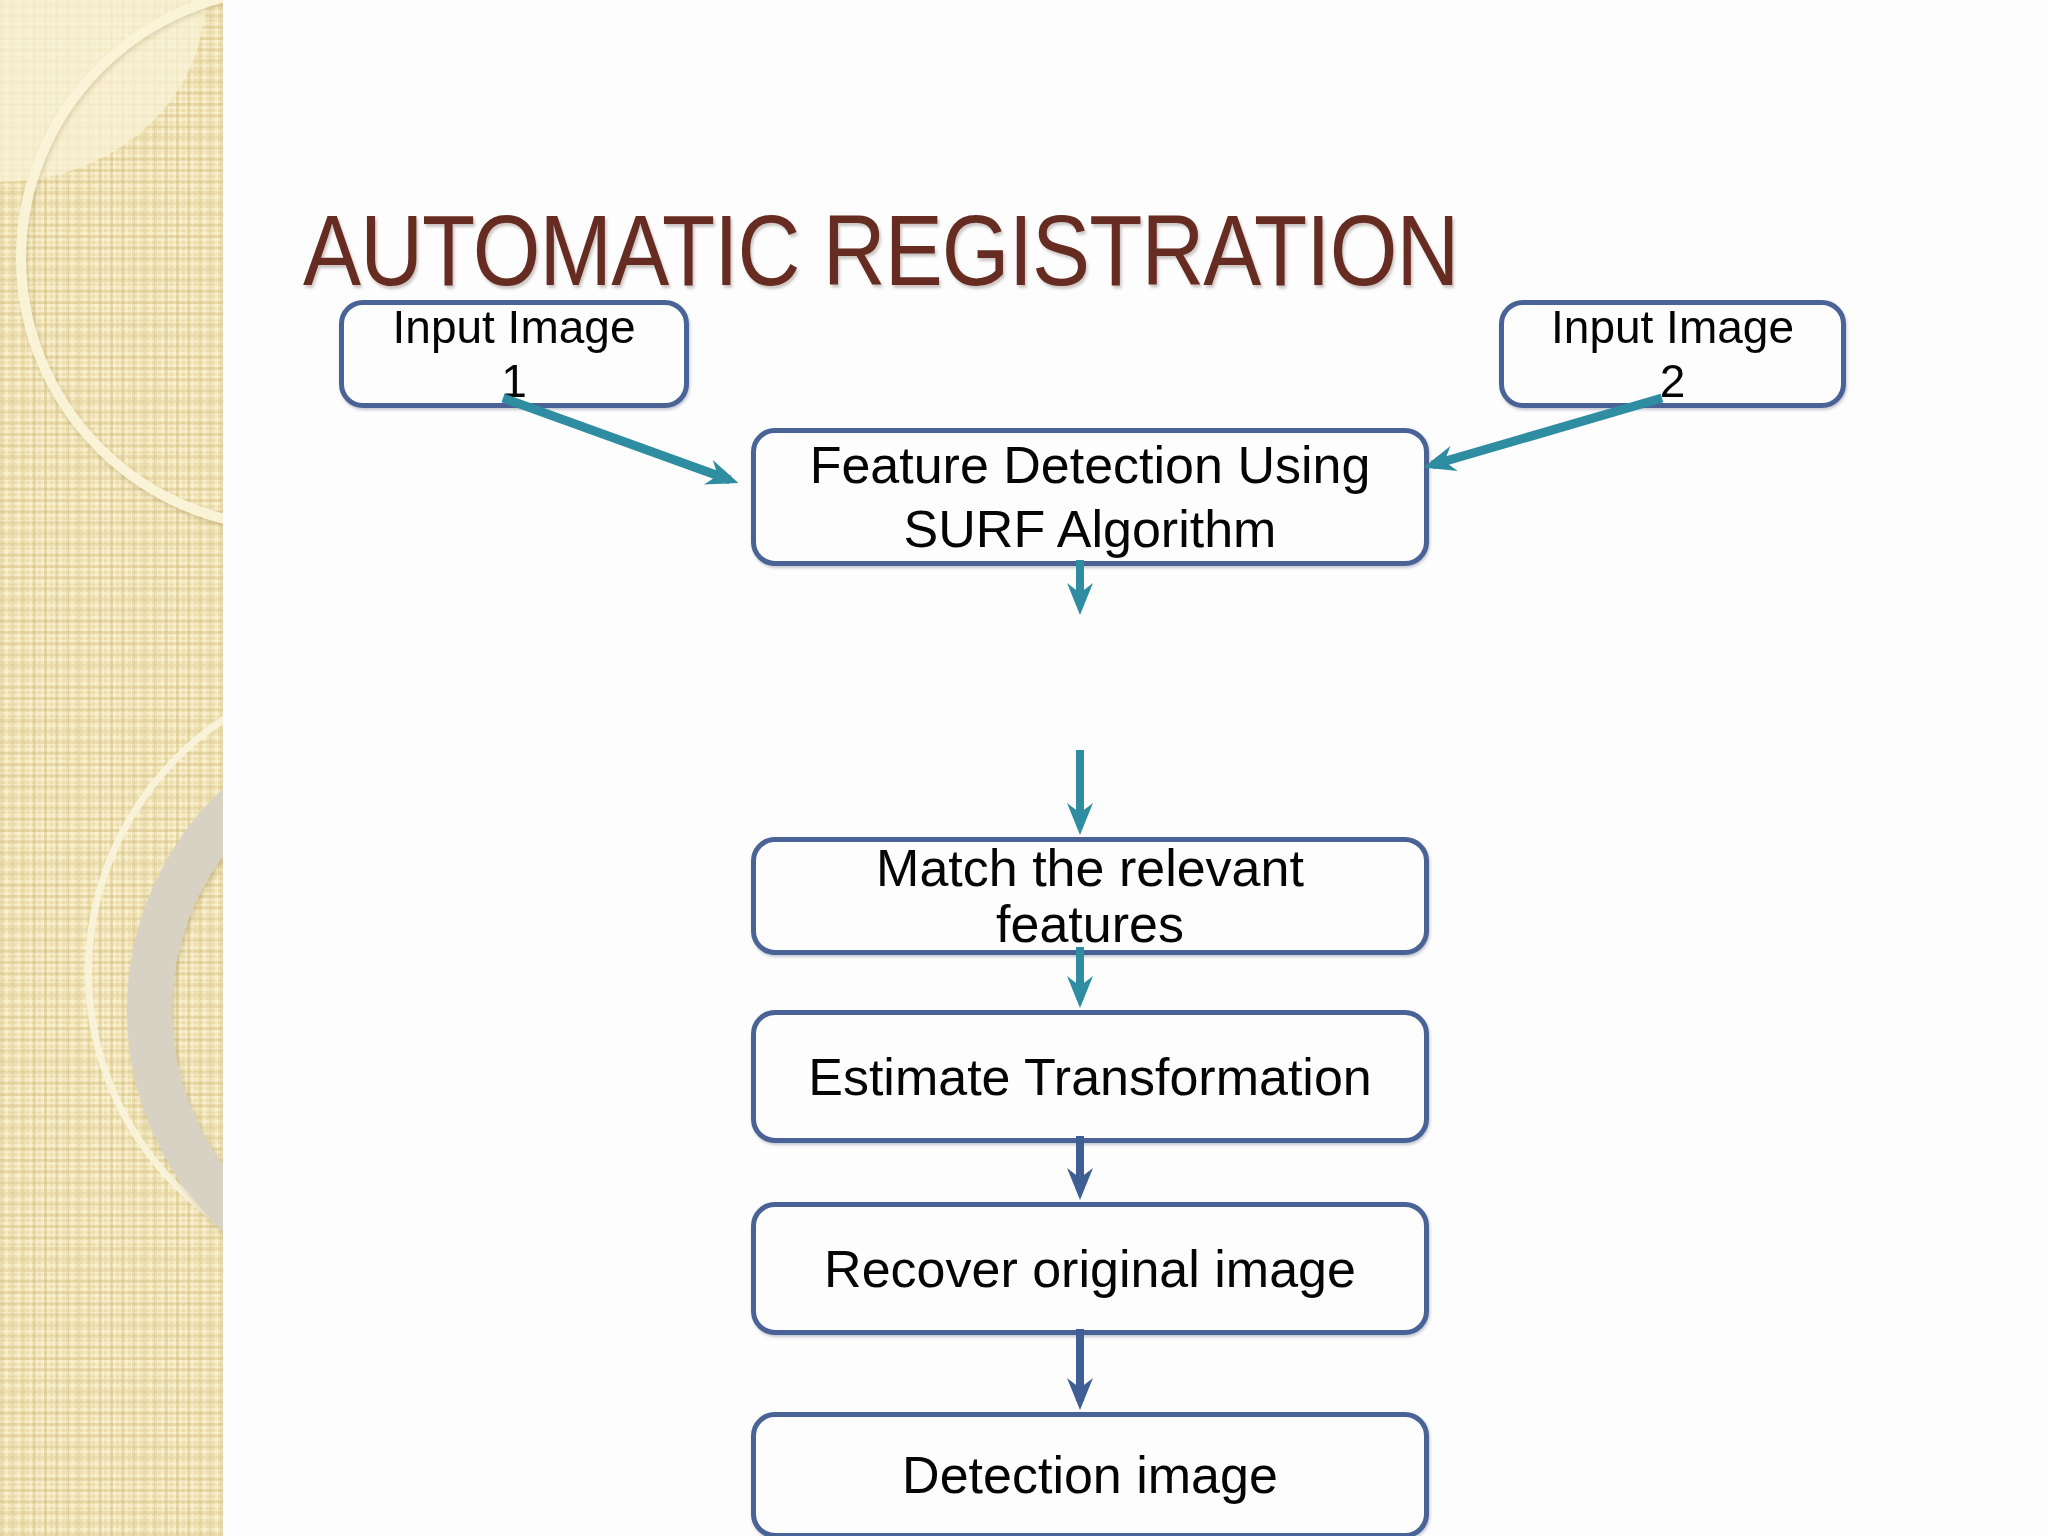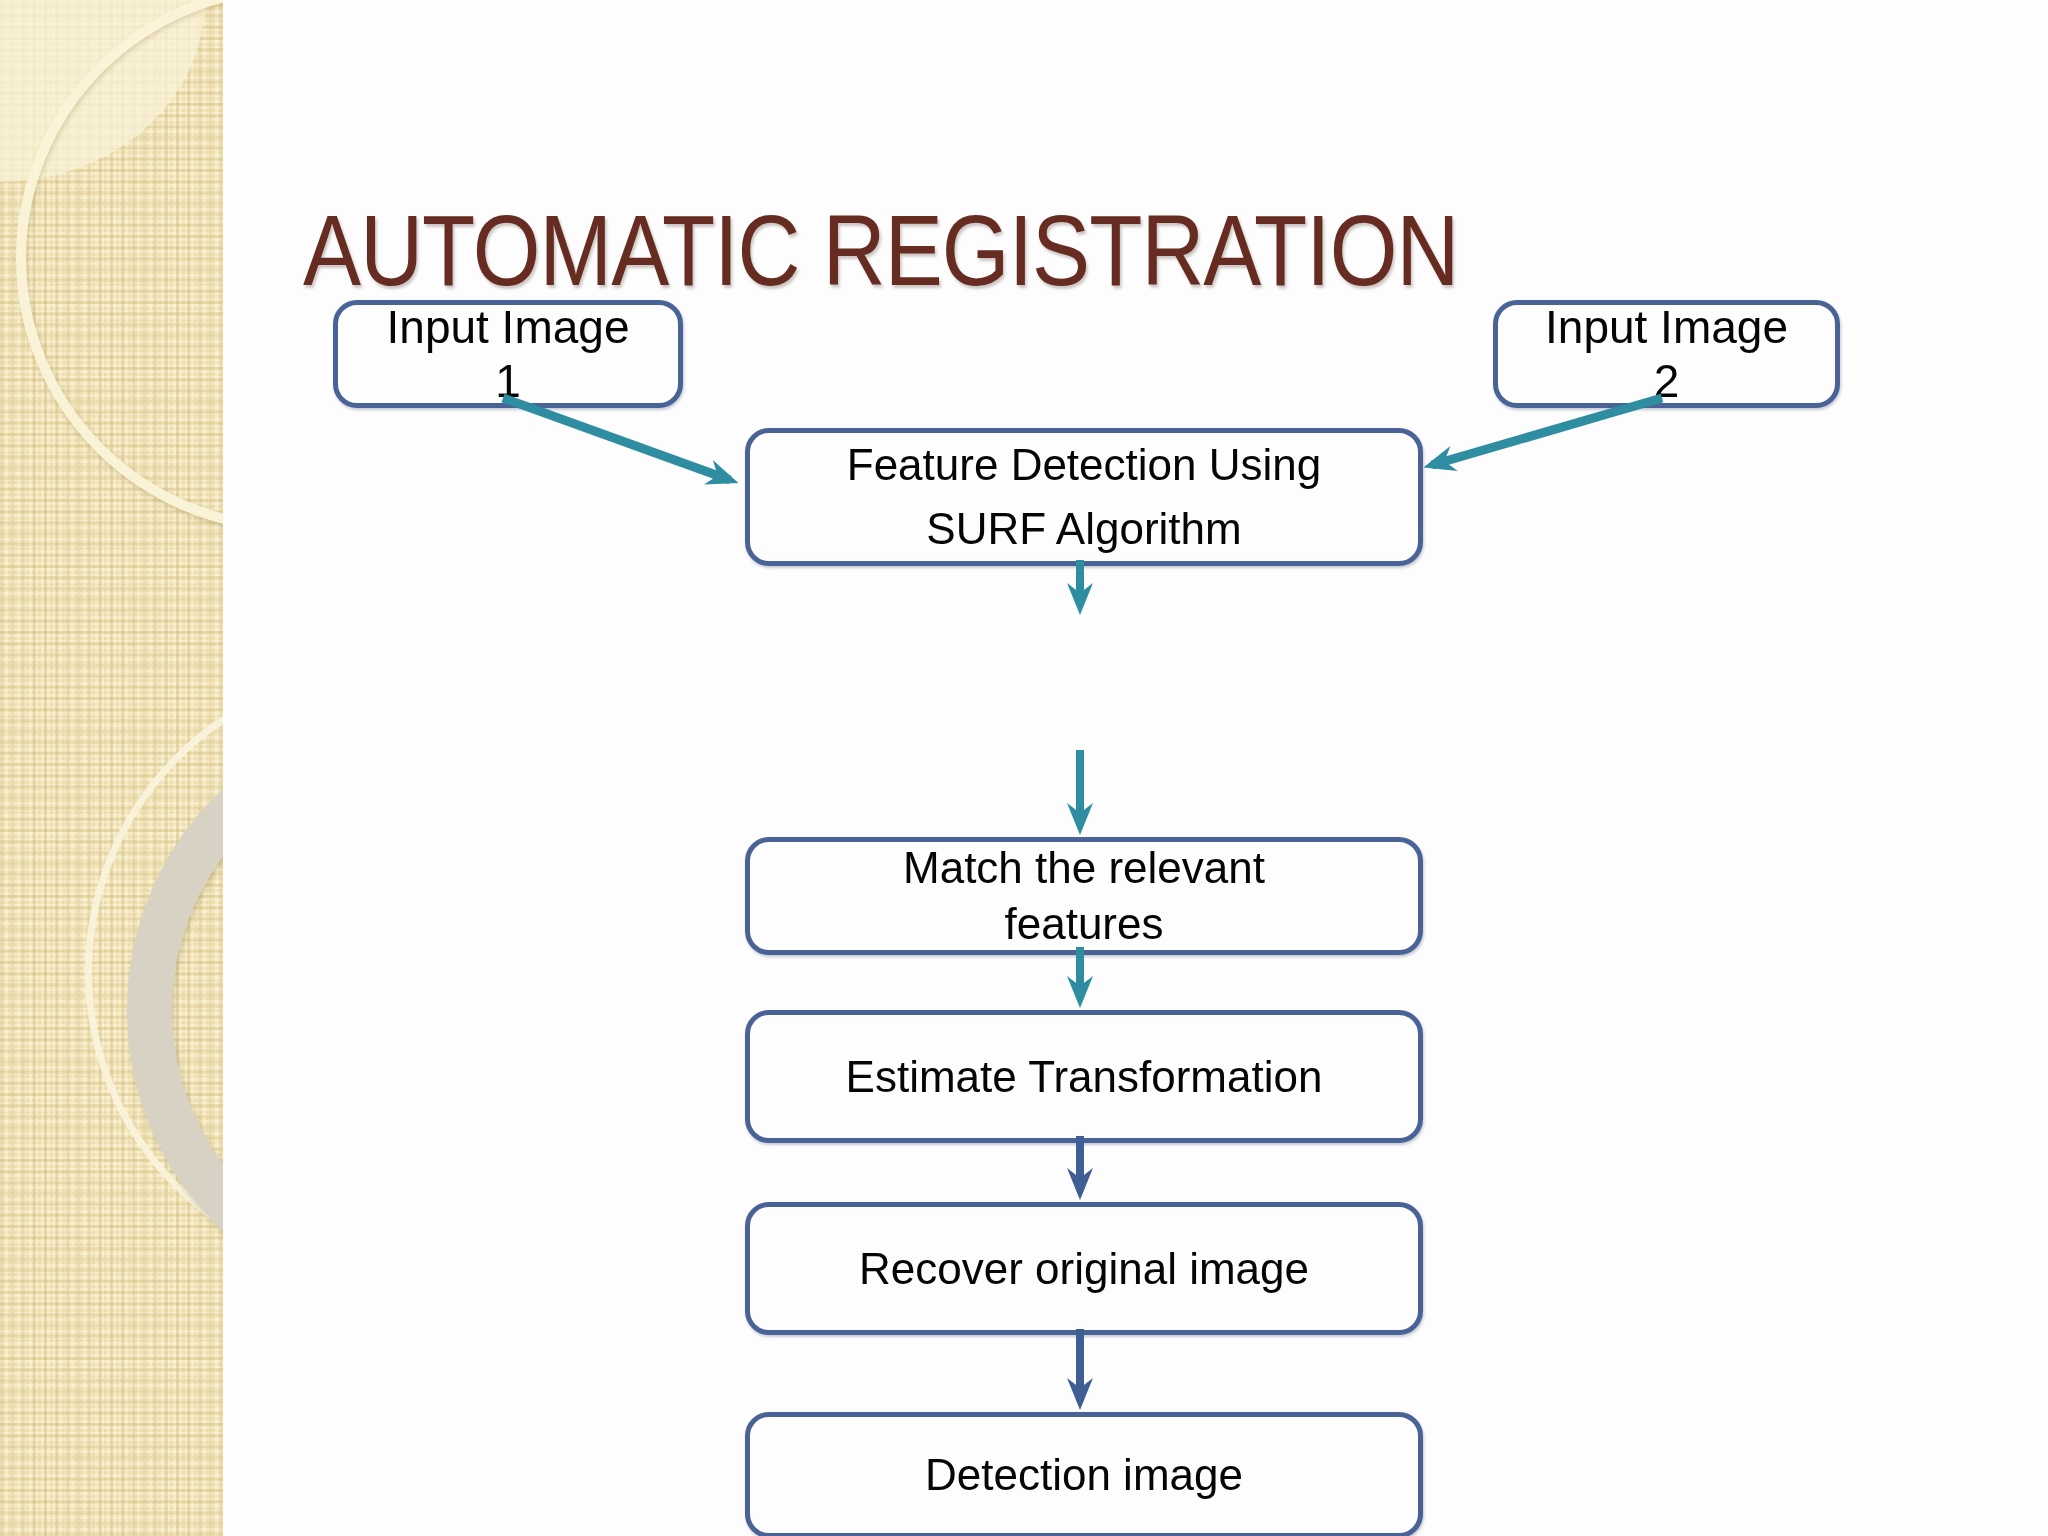--- a/index.html
+++ b/index.html
@@ -53,25 +53,25 @@
     text-shadow:2px 3px 3px rgba(60,40,30,0.25);
   }
 
   
   .node {
     position:absolute;
     border:5px solid var(--box-border,#4A6396);
     border-radius:24px;
     background:#FDFDFE;
     box-shadow:1px 2px 3px rgba(90,100,130,0.35);
-    display:flex; align-items:center; justify-content:center;
+    display:flex; align-items:center; justify-content:center;margin-left:6px;
   }
   .node-label {
     text-align:center; color:#050505;
-    font-size:44px; line-height:56px;
+    font-size:52px; line-height:56px;
     white-space:pre-line;
   }
   #n-input1     { left:333px;  top:300px;  width:340px; height:98px;  }
   #n-input2     { left:1493px; top:300px;  width:337px; height:98px;  }
   #n-feature    { left:745px;  top:428px;  width:668px; height:128px; }
   #n-extract    { left:745px;  top:617px;  width:668px; height:130px; }
   #n-match      { left:745px;  top:837px;  width:668px; height:108px; }
   #n-estimate   { left:745px;  top:1010px; width:668px; height:123px; }
   #n-recover    { left:745px;  top:1202px; width:668px; height:123px; }
   #n-registered { left:745px;  top:1412px; width:668px; height:116px; }

